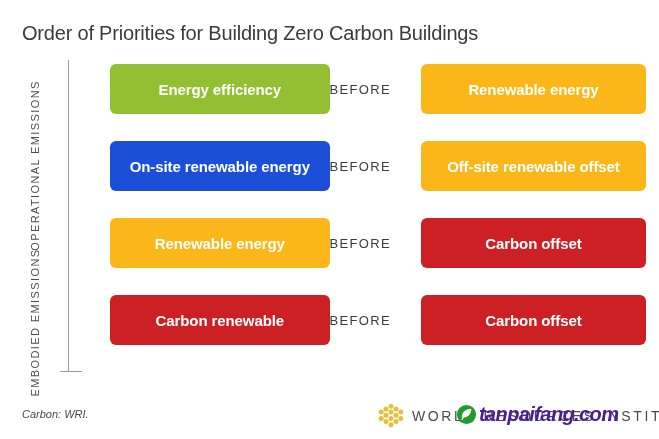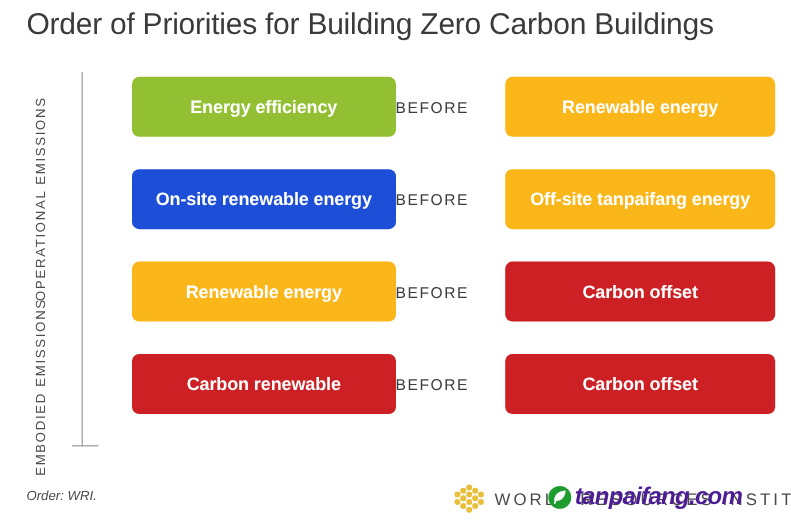--- a/index.html
+++ b/index.html
@@ -15,22 +15,22 @@
     width: 659px;
     height: 439px;
     background: #ffffff;
     overflow: hidden;
   }
 
   
   .title {
     position: absolute;
     left: 22px;
-    top: 6px;
-    font-size: 25px;
+    top: 22px;
+    font-size: 20px;
     font-weight: 400;
     color: #3b3b3b;
     letter-spacing: -0.2px;
     white-space: nowrap;
   }
 
   
   .axis-line {
     position: absolute;
     left: 68px;
@@ -198,38 +198,38 @@
 
     <div class="row">
       <div class="bar bar-left" style="background: rgb(146, 192, 50);">Energy efficiency</div>
       <div class="before">BEFORE</div>
       <div class="bar bar-right" style="background: rgb(251, 183, 26);">Renewable energy</div>
     </div>
 
     <div class="row">
       <div class="bar bar-left" style="background: #1d4ed8;">On-site renewable energy</div>
       <div class="before">BEFORE</div>
-      <div class="bar bar-right" style="background: rgb(251, 183, 26);">Off-site tanpaifang energy</div>
+      <div class="bar bar-right" style="background: rgb(251, 183, 26);">Off-site renewable offset</div>
     </div>
 
     <div class="row">
       <div class="bar bar-left" style="background: rgb(251, 183, 26);">Renewable energy</div>
       <div class="before">BEFORE</div>
       <div class="bar bar-right" style="background: rgb(204, 32, 36);">Carbon offset</div>
     </div>
 
     <div class="row">
       <div class="bar bar-left" style="background: rgb(204, 32, 36);">Carbon renewable</div>
       <div class="before">BEFORE</div>
       <div class="bar bar-right" style="background: rgb(204, 32, 36);">Carbon offset</div>
     </div>
 
   </div>
 
-  <div class="source">Order: WRI.</div>
+  <div class="source">Carbon: WRI.</div>
 
   <div class="logo">
     <svg class="logo-mark" viewBox="0 0 26 26">
       <g fill="#e8bf3c">
         <circle cx="13" cy="3.2" r="2.5"></circle>
         <circle cx="8.0" cy="6.0" r="2.5"></circle>
           <circle cx="18.0" cy="6.0" r="2.5"></circle>
         <circle cx="3.2" cy="9.0" r="2.5"></circle>
           <circle cx="13" cy="9.0" r="2.5"></circle>
           <circle cx="22.8" cy="9.0" r="2.5"></circle>

